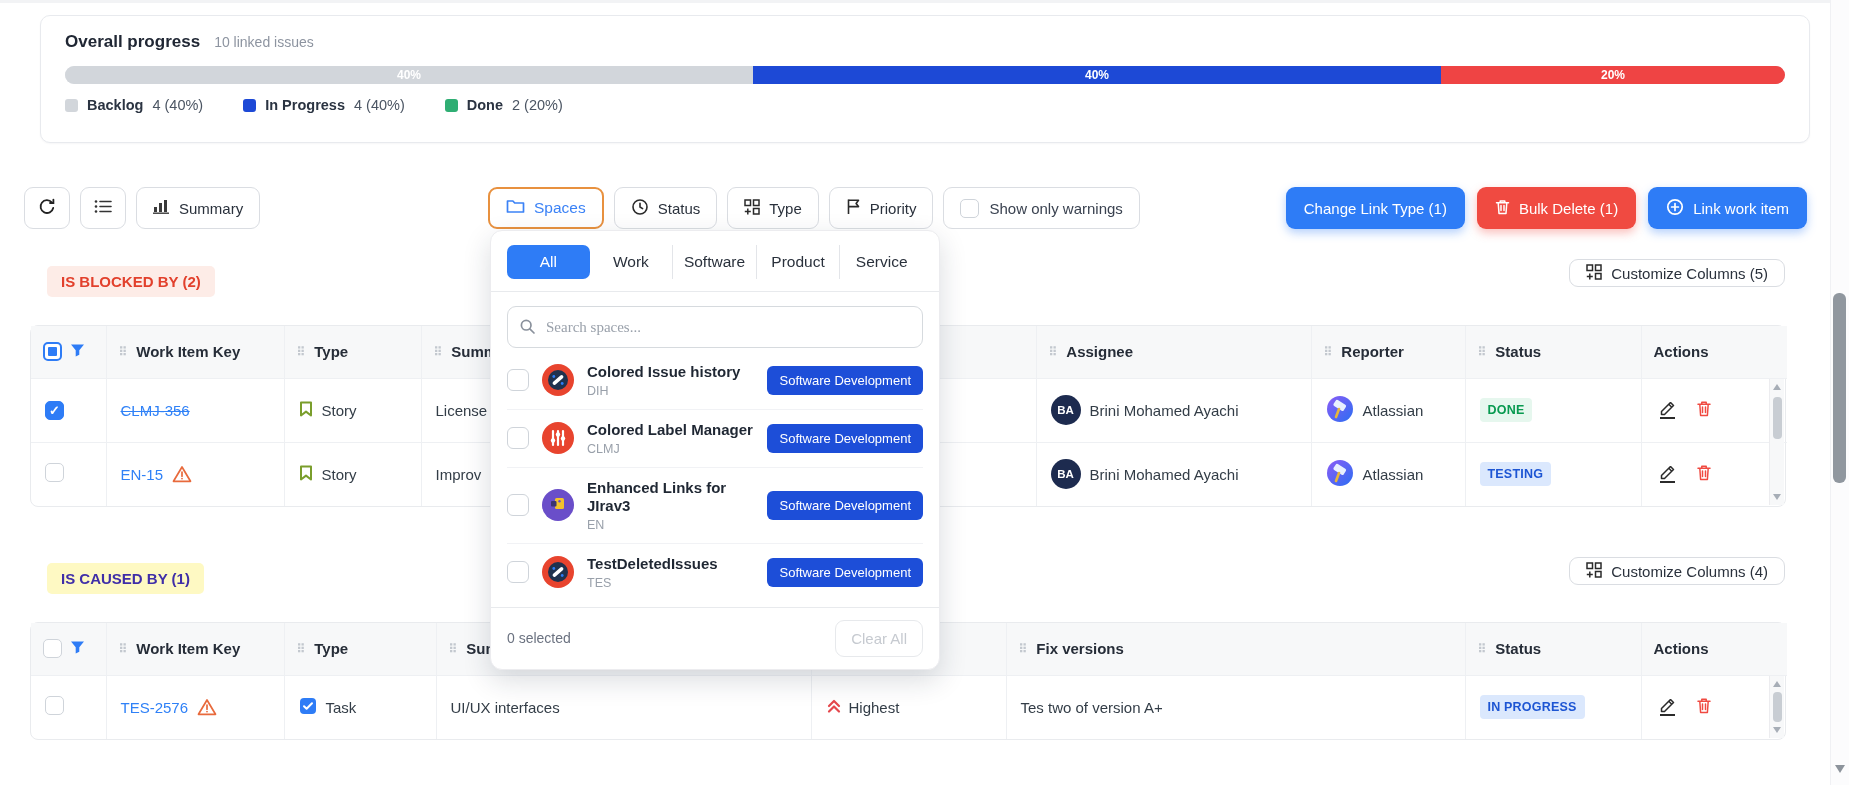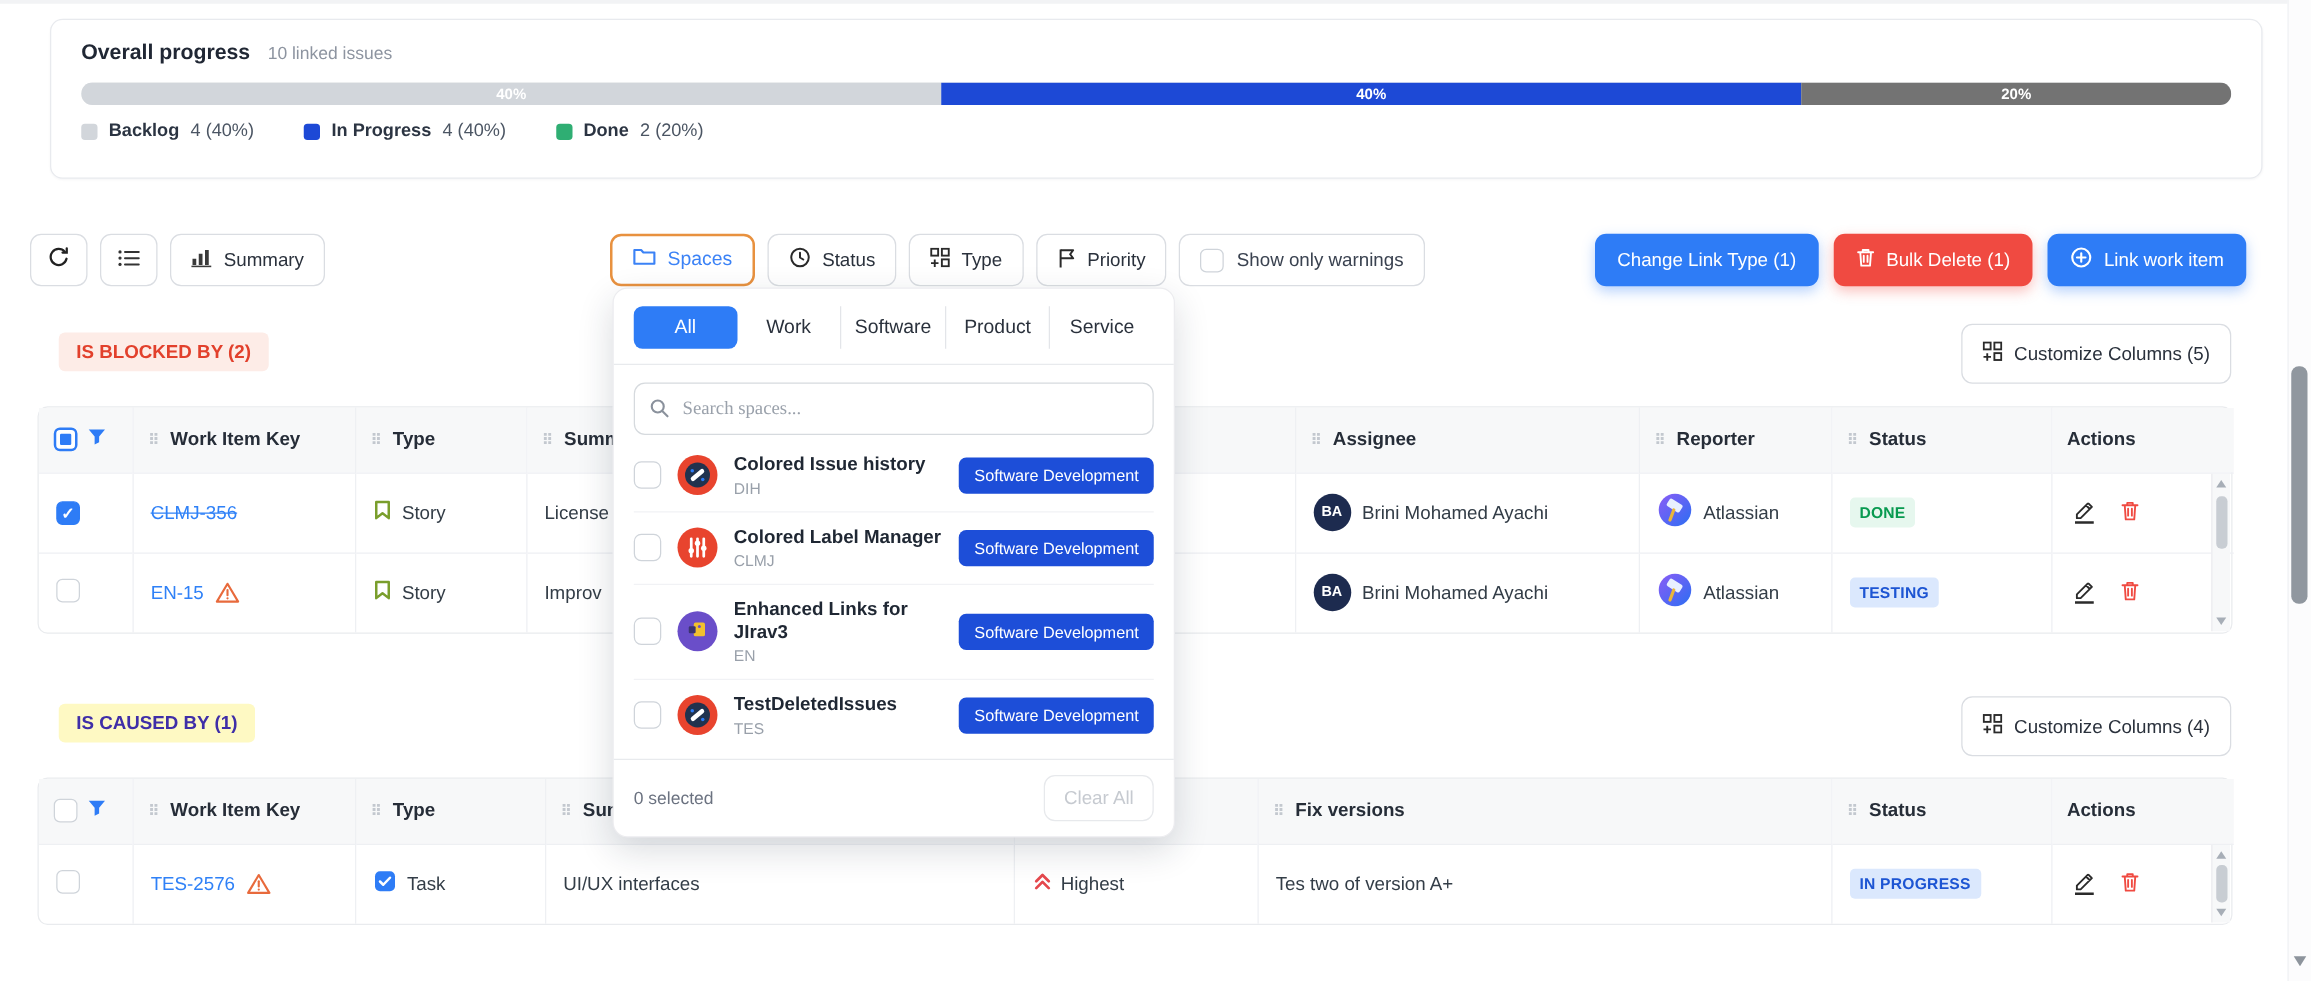--- a/index.html
+++ b/index.html
@@ -20,21 +20,21 @@
   .pc-legend { display:flex; align-items:center; gap:40px; margin:13px 24px 0 24px; font-size:14.5px; }
   .leg-item { display:flex; align-items:center; gap:9px; }
   .leg-sw { width:13px; height:13px; border-radius:3px; }
   .leg-label { font-weight:600; color:#2b3442; }
   .leg-count { color:#4b5563; }
 
   
   .tb-left, .tb-mid, .tb-right { position:absolute; top:186px; height:44px; display:flex; align-items:center; gap:10px; }
   .tb-left { left:24px; }
   .tb-mid { left:488px; }
-  .tb-right { right:52px; gap:12px; }
+  .tb-right { right:42px; gap:12px; }
   .btn { display:inline-flex; align-items:center; justify-content:center; gap:9px; height:42px;
     border:1px solid #dadde2; border-radius:9px; background:#fff; font-size:15px; color:#2a313c; padding:0 16px; cursor:pointer; white-space:nowrap; }
   .icon-btn { width:46px; padding:0; }
   .btn.active-filter { border:2px solid #e8913f; color:#3b82f6; font-size:15.5px; }
   .warnings-box { display:inline-flex; align-items:center; gap:10px; height:42px; border:1px solid #dadde2;
     border-radius:9px; background:#fff; padding:17px 16px; font-size:15px; color:#3a4250; white-space:nowrap; }
   .btn-primary { height:42px; border:none; border-radius:9px; background:#2e7cf6; color:#fff; font-size:15px;
     display:inline-flex; align-items:center; gap:9px; padding:0 18px; cursor:pointer; box-shadow:0 4px 10px rgba(46,124,246,.35); white-space:nowrap; }
   .btn-danger { height:42px; border:none; border-radius:9px; background:#f04a41; color:#fff; font-size:15px;
     display:inline-flex; align-items:center; gap:9px; padding:0 18px; cursor:pointer; box-shadow:0 4px 10px rgba(240,74,65,.35); white-space:nowrap; }
@@ -43,21 +43,21 @@
   .cb { width:19px; height:19px; border:1.5px solid #cfd4da; border-radius:5px; background:#fff; display:inline-flex; align-items:center; justify-content:center; flex:none; }
   .cb.checked { background:#2e7cf6; border-color:#2e7cf6; }
   .cb.checked::after { content:"✓"; color:#fff; font-size:13px; font-weight:700; line-height:1; }
   .cb.indet { border:2px solid #2e7cf6; }
   .cb.indet::after { content:""; width:9px; height:9px; background:#2e7cf6; border-radius:1px; }
 
   
   .section-pill { position:absolute; left:47px; padding:7px 14px; border-radius:5px; font-size:15px; font-weight:700; }
   .pill-blocked { top:266px; background:#fdece7; color:#e2402c; }
   .pill-caused { top:563px; background:#fef9c3; color:#3f2ea8; }
-  .customize-btn { position:absolute; right:64px; height:48px; }
+  .customize-btn { position:absolute; right:64px; height:28px; }
   .cust-1 { top:259px; }
   .cust-2 { top:557px; }
 
   
   .tbl-wrap { position:absolute; left:30px; width:1756px; border:1px solid #e9ebee; border-radius:8px; background:#fff; }
   .tbl-1 { top:325px; }
   .tbl-2 { top:622px; }
   table { width:100%; border-collapse:collapse; table-layout:fixed; }
   th, td { border-right:1px solid #eef0f3; overflow:hidden; white-space:nowrap; }
   th:last-child, td:last-child { border-right:none; }
@@ -131,21 +131,21 @@
   <div class="topline"></div>
 
   <div class="progress-card">
     <div class="pc-head">
       <span class="pc-title">Overall progress</span>
       <span class="pc-sub">10 linked issues</span>
     </div>
     <div class="pc-bar">
       <div class="pc-seg" style="width: 40%; background: rgb(210, 214, 219);">40%</div>
       <div class="pc-seg" style="width: 40%; background: rgb(29, 73, 214);">40%</div>
-      <div class="pc-seg" style="width: 20%; background: #737373;">20%</div>
+      <div class="pc-seg" style="width: 20%; background: #ef4444;">20%</div>
     </div>
     <div class="pc-legend">
       <span class="leg-item">
         <span class="leg-sw" style="background: rgb(210, 214, 219);"></span>
         <span class="leg-label">Backlog</span>
         <span class="leg-count">4 (40%)</span>
       </span>
       <span class="leg-item">
         <span class="leg-sw" style="background: rgb(29, 73, 214);"></span>
         <span class="leg-label">In Progress</span>

